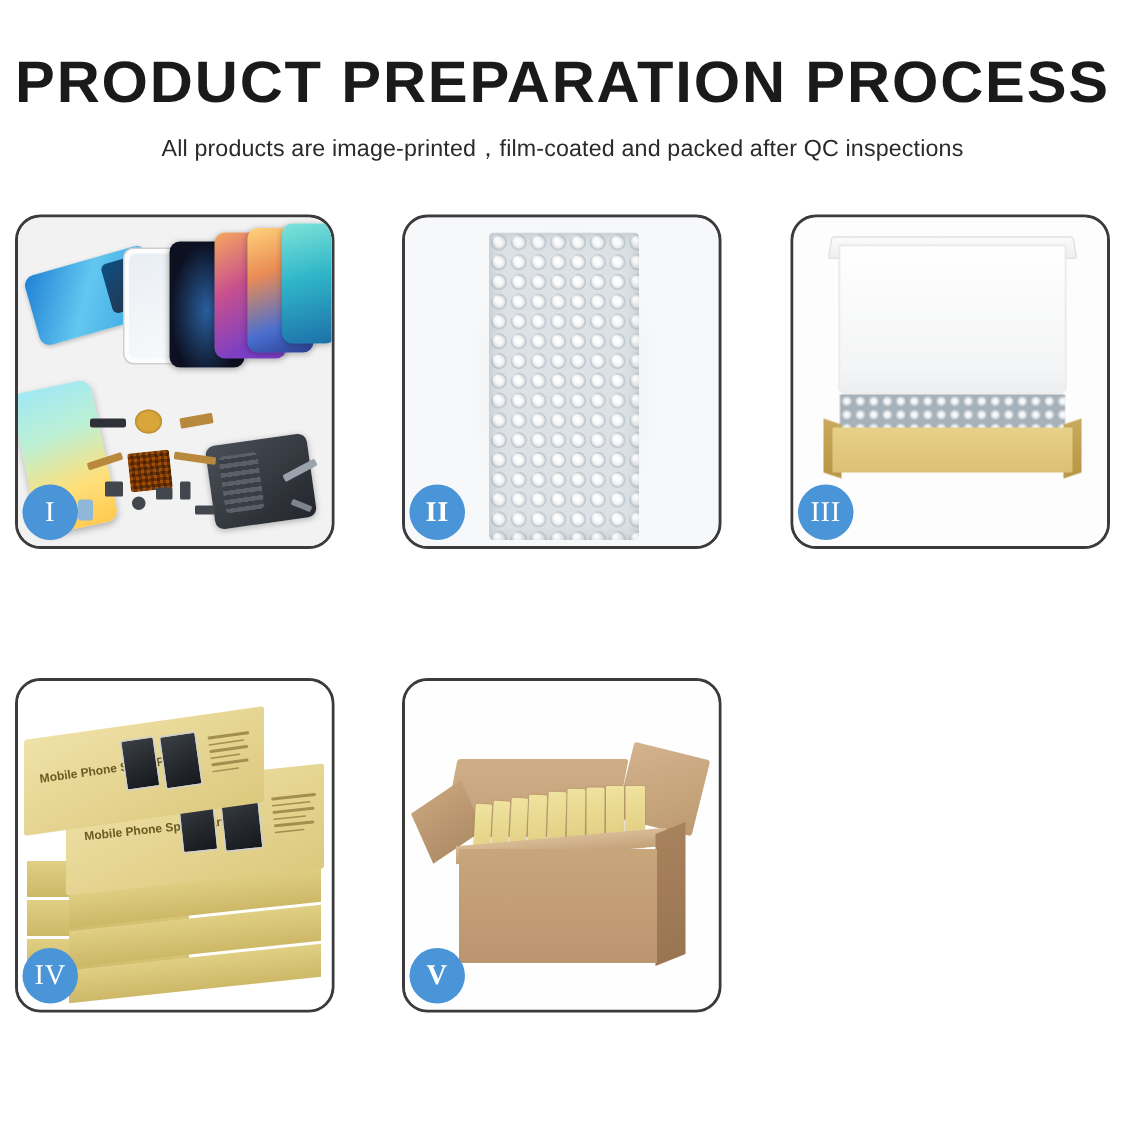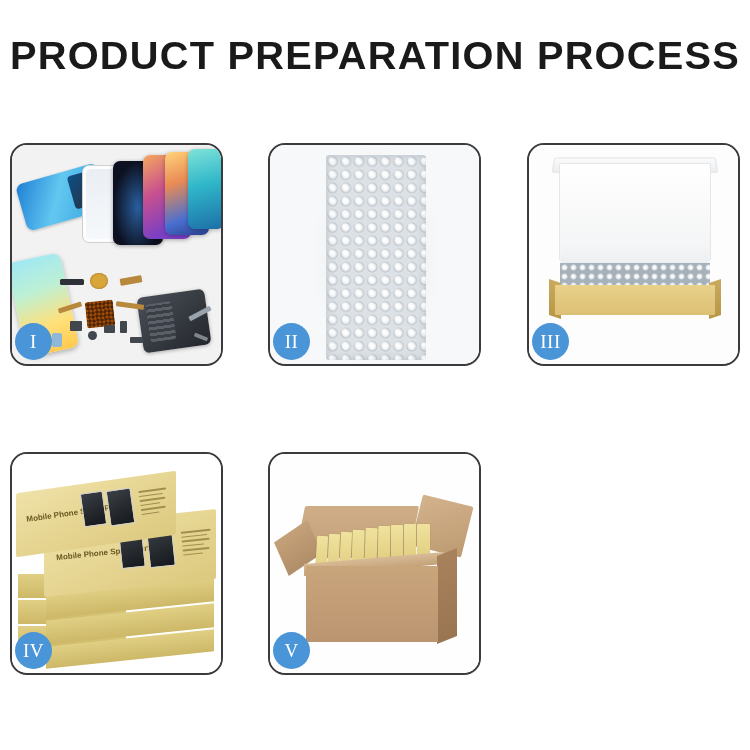--- a/index.html
+++ b/index.html
@@ -29,21 +29,21 @@
   .grid { position: absolute; left: 10px; top: 143px; width: 731px; }
   .row { position: relative; height: 223px; }
   .row2 { margin-top: 86px; }
 
   .card {
     position: absolute; top: 0; width: 213px; height: 223px;
     border: 2.5px solid #3b3b3d; border-radius: 17px;
     background: #ffffff; overflow: visible;
   }
   .c1 { left: 0; }
-  .c2 { left: 258px; }
+  .c2 { left: 258px; font-weight: bold; }
   .c3 { left: 517px; }
 
   .card-inner {
     position: absolute; inset: 0; border-radius: 15px; overflow: hidden;
   }
 
   
   .badge {
     position: absolute; left: 3px; bottom: 4px;
     width: 37px; height: 37px; border-radius: 50%;
@@ -182,20 +182,21 @@
   .tape { position:absolute; background: rgba(160,130,95,.55); }
   .tab { position:absolute; background: rgba(150,120,86,.5); border-radius:1px; }
 </style>
 </head>
 <body>
 
 <div class="page">
 
   <div class="header">
     <div class="title">PRODUCT PREPARATION PROCESS</div>
+    <div class="subtitle">All products are image-printed，film-coated and packed after QC inspections</div>
   </div>
 
   <div class="grid">
 
     <div class="row row1">
 
       <div class="card c1">
         <div class="card-inner">
           <div class="ph ph1"></div>
           <div class="ph ph2"></div>

